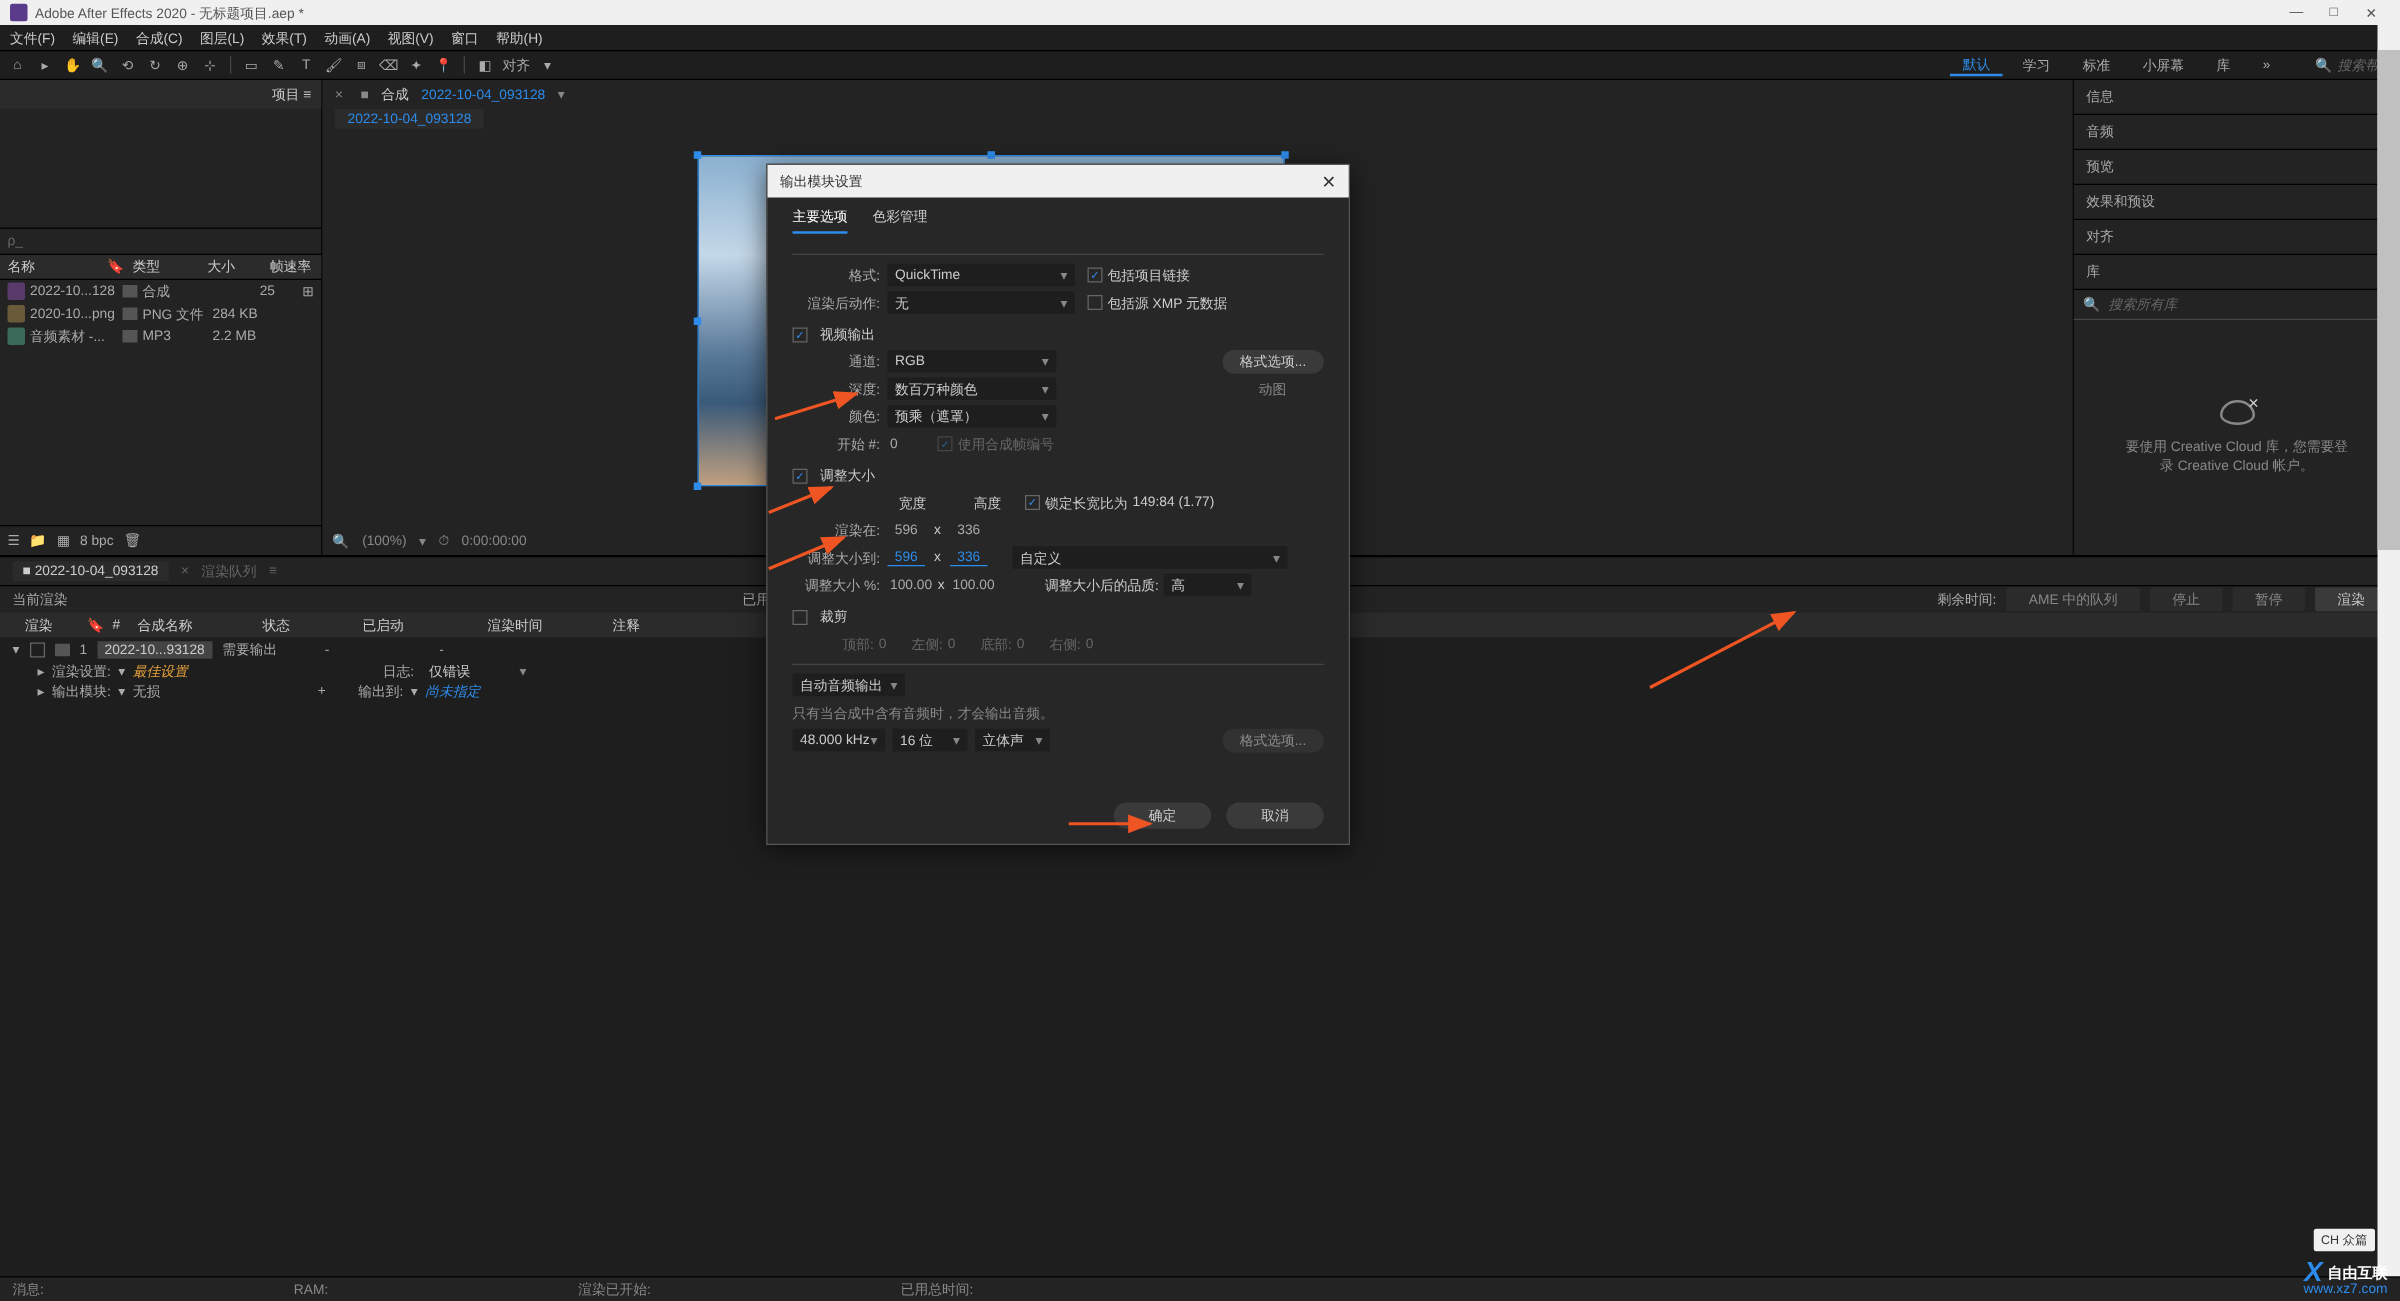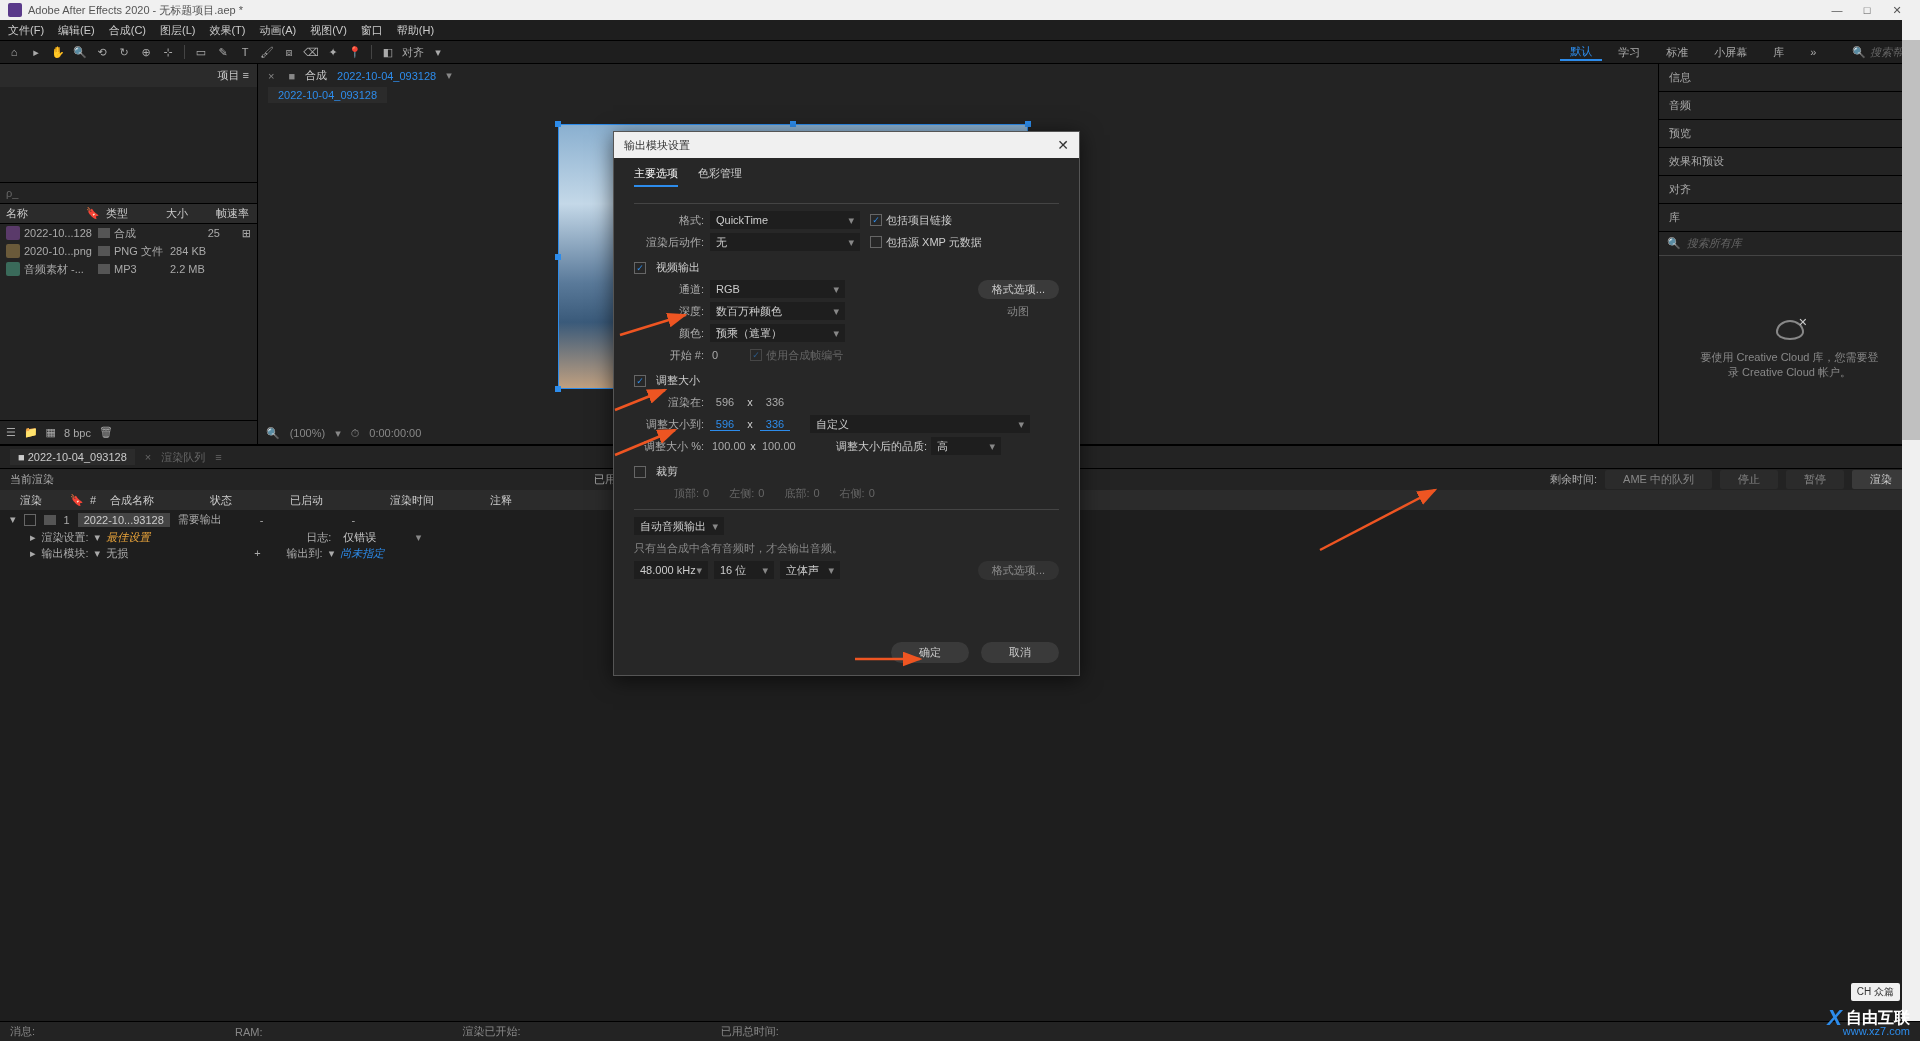--- a/index.html
+++ b/index.html
@@ -104,21 +104,21 @@
 .dlg-btns { position: absolute; bottom: 12px; right: 20px; display: flex; gap: 12px; }
 .dlg-btn { padding: 3px 28px; background: #3a3a3a; border-radius: 12px; color: #ccc; cursor: pointer; }
 
 
 .arrow { position: absolute; z-index: 200; pointer-events: none; }
 .arrow svg { overflow: visible; }
 
 
 .watermark { position: absolute; right: 10px; bottom: 10px; z-index: 300; display: flex; align-items: center; gap: 4px; }
 .watermark .wm-x { font-size: 22px; font-weight: bold; font-style: italic; color: #2d8ceb; }
-.watermark .wm-txt1 { font-size: 16px; color: #fff; font-weight: bold; }
+.watermark .wm-txt1 { font-size: 12px; color: #fff; font-weight: bold; }
 .watermark .wm-url { position: absolute; right: 0; top: 20px; color: #2d8ceb; font-size: 11px; }
 .ime-badge { position: absolute; right: 20px; bottom: 40px; background: #f0f0f0; color: #333; padding: 2px 6px; border-radius: 2px; font-size: 10px; z-index: 250; }
 
 
 ::-webkit-scrollbar { width: 20px; background: #f0f0f0; }
 ::-webkit-scrollbar-thumb { background: #c0c0c0; }
 .right-scroll { position: absolute; right: 0; top: 20px; bottom: 20px; width: 18px; background: #f0f0f0; }
 .right-scroll .thumb { position: absolute; top: 20px; width: 100%; height: 40%; background: #c0c0c0; }
 </style>
 </head>
@@ -417,20 +417,30 @@
       <span style="width:30px;"></span>
       <span class="dchk on" style="opacity:0.5;"></span>
       <span style="color:#666;">使用合成帧编号</span>
     </div>
 
     <div class="section-chk">
       <span class="dchk on"></span>
       <span>调整大小</span>
     </div>
     <div class="drow">
+      <span class="lbl"></span>
+      <span style="width:40px;text-align:center;">宽度</span>
+      <span style="width:20px;"></span>
+      <span style="width:40px;text-align:center;">高度</span>
+      <span style="width:10px;"></span>
+      <span class="dchk on"></span>
+      <span>锁定长宽比为</span>
+      <span style="margin-left:4px;">149:84 (1.77)</span>
+    </div>
+    <div class="drow">
       <span class="lbl">渲染在:</span>
       <span class="dnumg" style="width:30px;text-align:center;">596</span>
       <span style="width:20px;text-align:center;">x</span>
       <span class="dnumg" style="width:30px;text-align:center;">336</span>
     </div>
     <div class="drow">
       <span class="lbl">调整大小到:</span>
       <span class="dnum" style="width:30px;text-align:center;">596</span>
       <span style="width:20px;text-align:center;">x</span>
       <span class="dnum" style="width:30px;text-align:center;">336</span>

